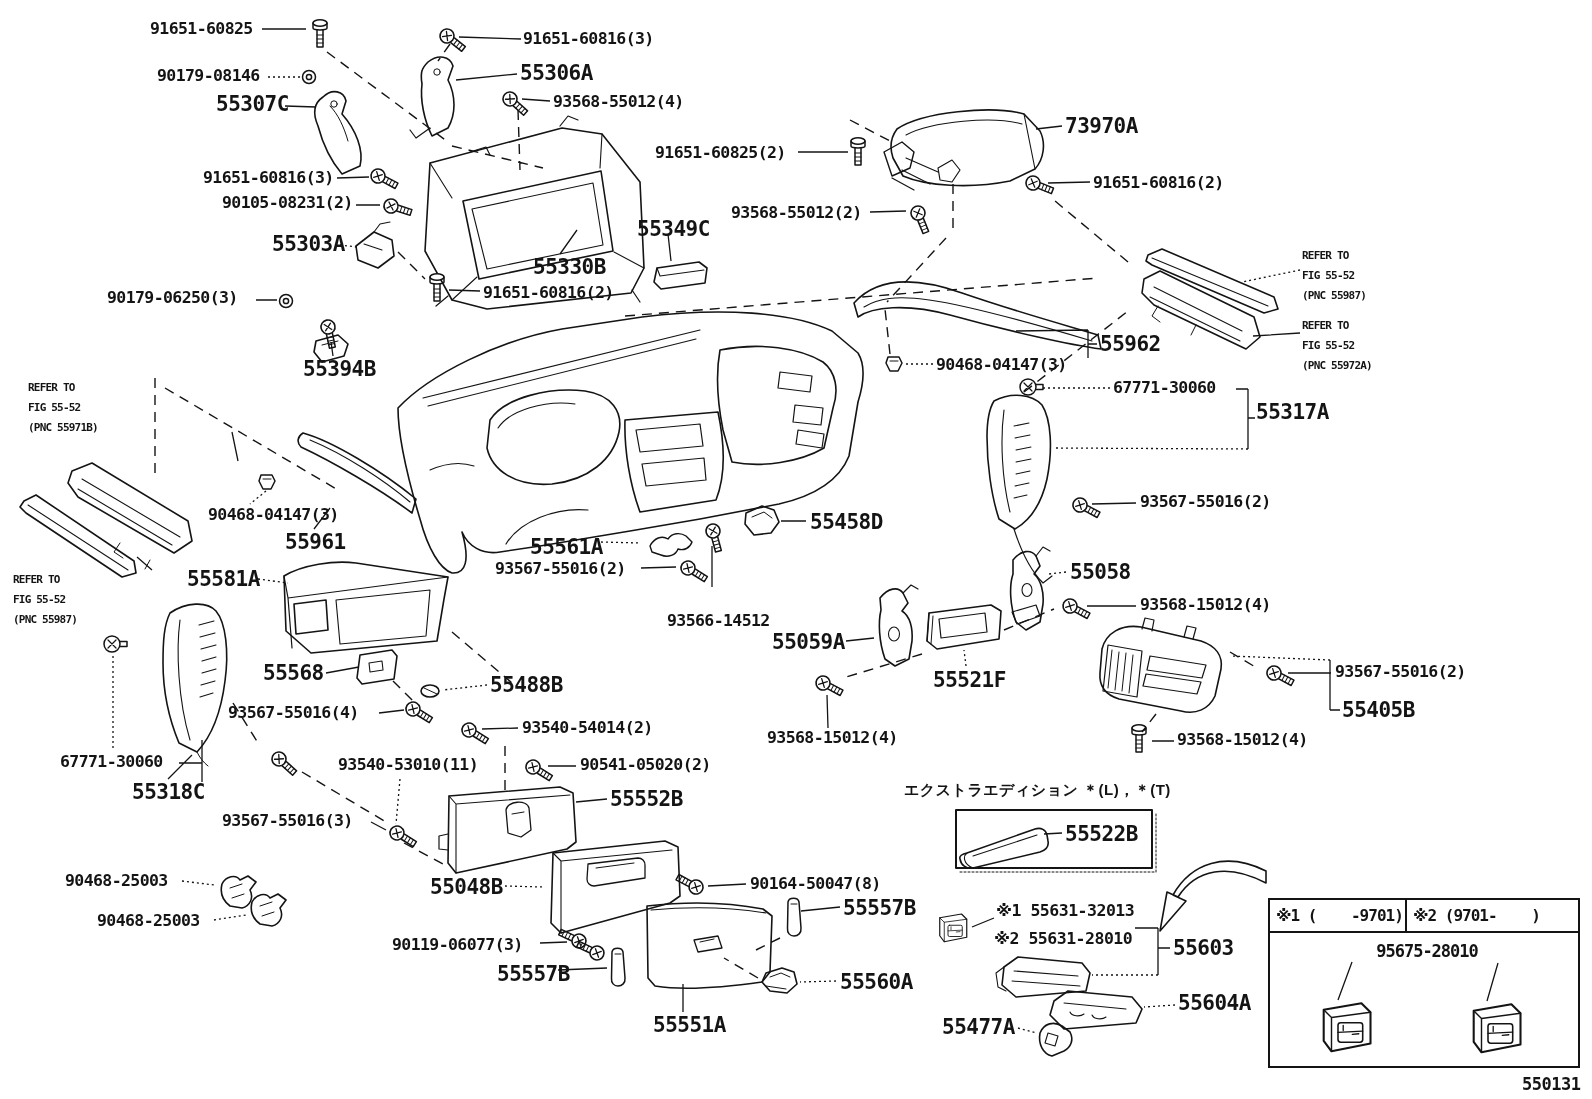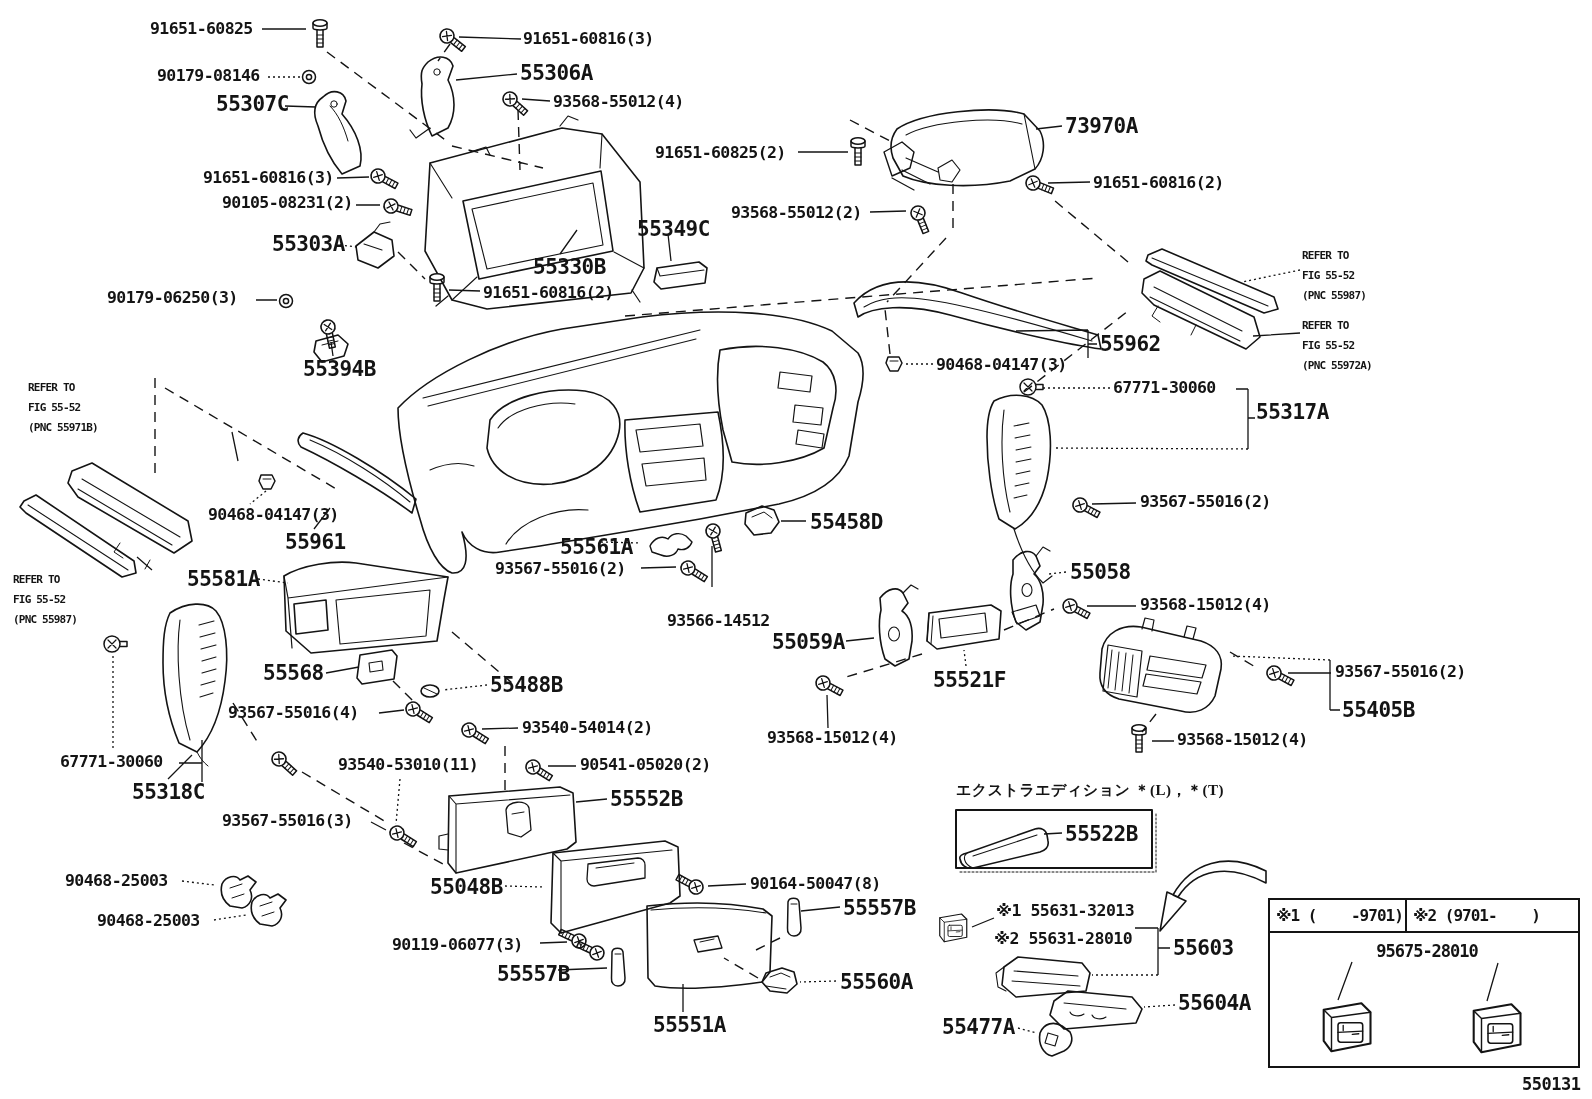--- a/index.html
+++ b/index.html
@@ -3,22 +3,22 @@
 <meta charset="utf-8">
 <style>
   html,body{margin:0;padding:0;background:#fff;}
   .stage{position:relative;width:1592px;height:1099px;background:#ffffff;overflow:hidden;
          font-family:"DejaVu Sans Mono","DejaVu Sans",monospace;color:#141414;}
   .stage svg{position:absolute;left:0;top:0;}
   .lbl{position:absolute;font-weight:bold;white-space:pre;line-height:1.05;}
   .lbl.sm{font-size:16.5px;letter-spacing:-0.6px;}
   .lbl.lg{font-size:21px;letter-spacing:-0.5px;}
   .ref{position:absolute;font-weight:bold;font-size:11px;line-height:20px;letter-spacing:-0.8px;white-space:pre;}
-  .note-jp{position:absolute;left:956px;top:781px;font-weight:bold;font-size:15px;letter-spacing:0.5px;
-           font-family:Liberation Serif, serif;text-align:center;}
+  .note-jp{position:absolute;left:904px;top:781px;font-weight:bold;font-size:15px;letter-spacing:0.5px;
+           font-family:Liberation Sans, sans-serif;text-align:center;}
   .fn{position:absolute;font-weight:bold;font-size:16.5px;letter-spacing:-0.5px;white-space:pre;}
   #fn1{left:996px;top:901px;}
   #fn2{left:994px;top:929px;}
   .dwg{position:absolute;left:1522px;top:1074px;font-weight:bold;font-size:17px;letter-spacing:-0.5px;}
   .vtable{position:absolute;left:1268px;top:898px;width:312px;height:170px;border:2.5px solid #141414;box-sizing:border-box;}
   .vt-row{display:flex;}
   .vt-head{height:31px;border-bottom:2.5px solid #141414;}
   .vt-cell{box-sizing:border-box;font-weight:bold;font-size:16px;letter-spacing:-1px;white-space:pre;
            display:flex;align-items:center;justify-content:flex-start;padding-left:6px;}
   .vt-c1{width:137px;border-right:2.5px solid #141414;}
@@ -306,21 +306,21 @@
       <div class="lbl lg" style="left: 1256px; top: 401px;">55317A</div>
       <div class="lbl sm" style="left: 1140px; top: 493px;">93567-55016(2)</div>
       <div class="lbl lg" style="left: 1070px; top: 561px;">55058</div>
       <div class="lbl sm" style="left: 1140px; top: 596px;">93568-15012(4)</div>
       <div class="lbl sm" style="left: 1335px; top: 663px;">93567-55016(2)</div>
       <div class="lbl lg" style="left: 1342px; top: 699px;">55405B</div>
       <div class="lbl sm" style="left: 1177px; top: 731px;">93568-15012(4)</div>
       <div class="lbl sm" style="left: 208px; top: 506px;">90468-04147(3)</div>
       <div class="lbl lg" style="left: 285px; top: 531px;">55961</div>
       <div class="lbl lg" style="left: 187px; top: 568px;">55581A</div>
-      <div class="lbl lg" style="left: 560px; top: 536px;">55561A</div>
+      <div class="lbl lg" style="left: 530px; top: 536px;">55561A</div>
       <div class="lbl sm" style="left: 495px; top: 560px;">93567-55016(2)</div>
       <div class="lbl sm" style="left: 667px; top: 612px;">93566-14512</div>
       <div class="lbl lg" style="left: 810px; top: 511px;">55458D</div>
       <div class="lbl lg" style="left: 772px; top: 631px;">55059A</div>
       <div class="lbl lg" style="left: 933px; top: 669px;">55521F</div>
       <div class="lbl sm" style="left: 767px; top: 729px;">93568-15012(4)</div>
       <div class="lbl lg" style="left: 263px; top: 662px;">55568</div>
       <div class="lbl lg" style="left: 490px; top: 674px;">55488B</div>
       <div class="lbl sm" style="left: 228px; top: 704px;">93567-55016(4)</div>
       <div class="lbl sm" style="left: 522px; top: 719px;">93540-54014(2)</div>

